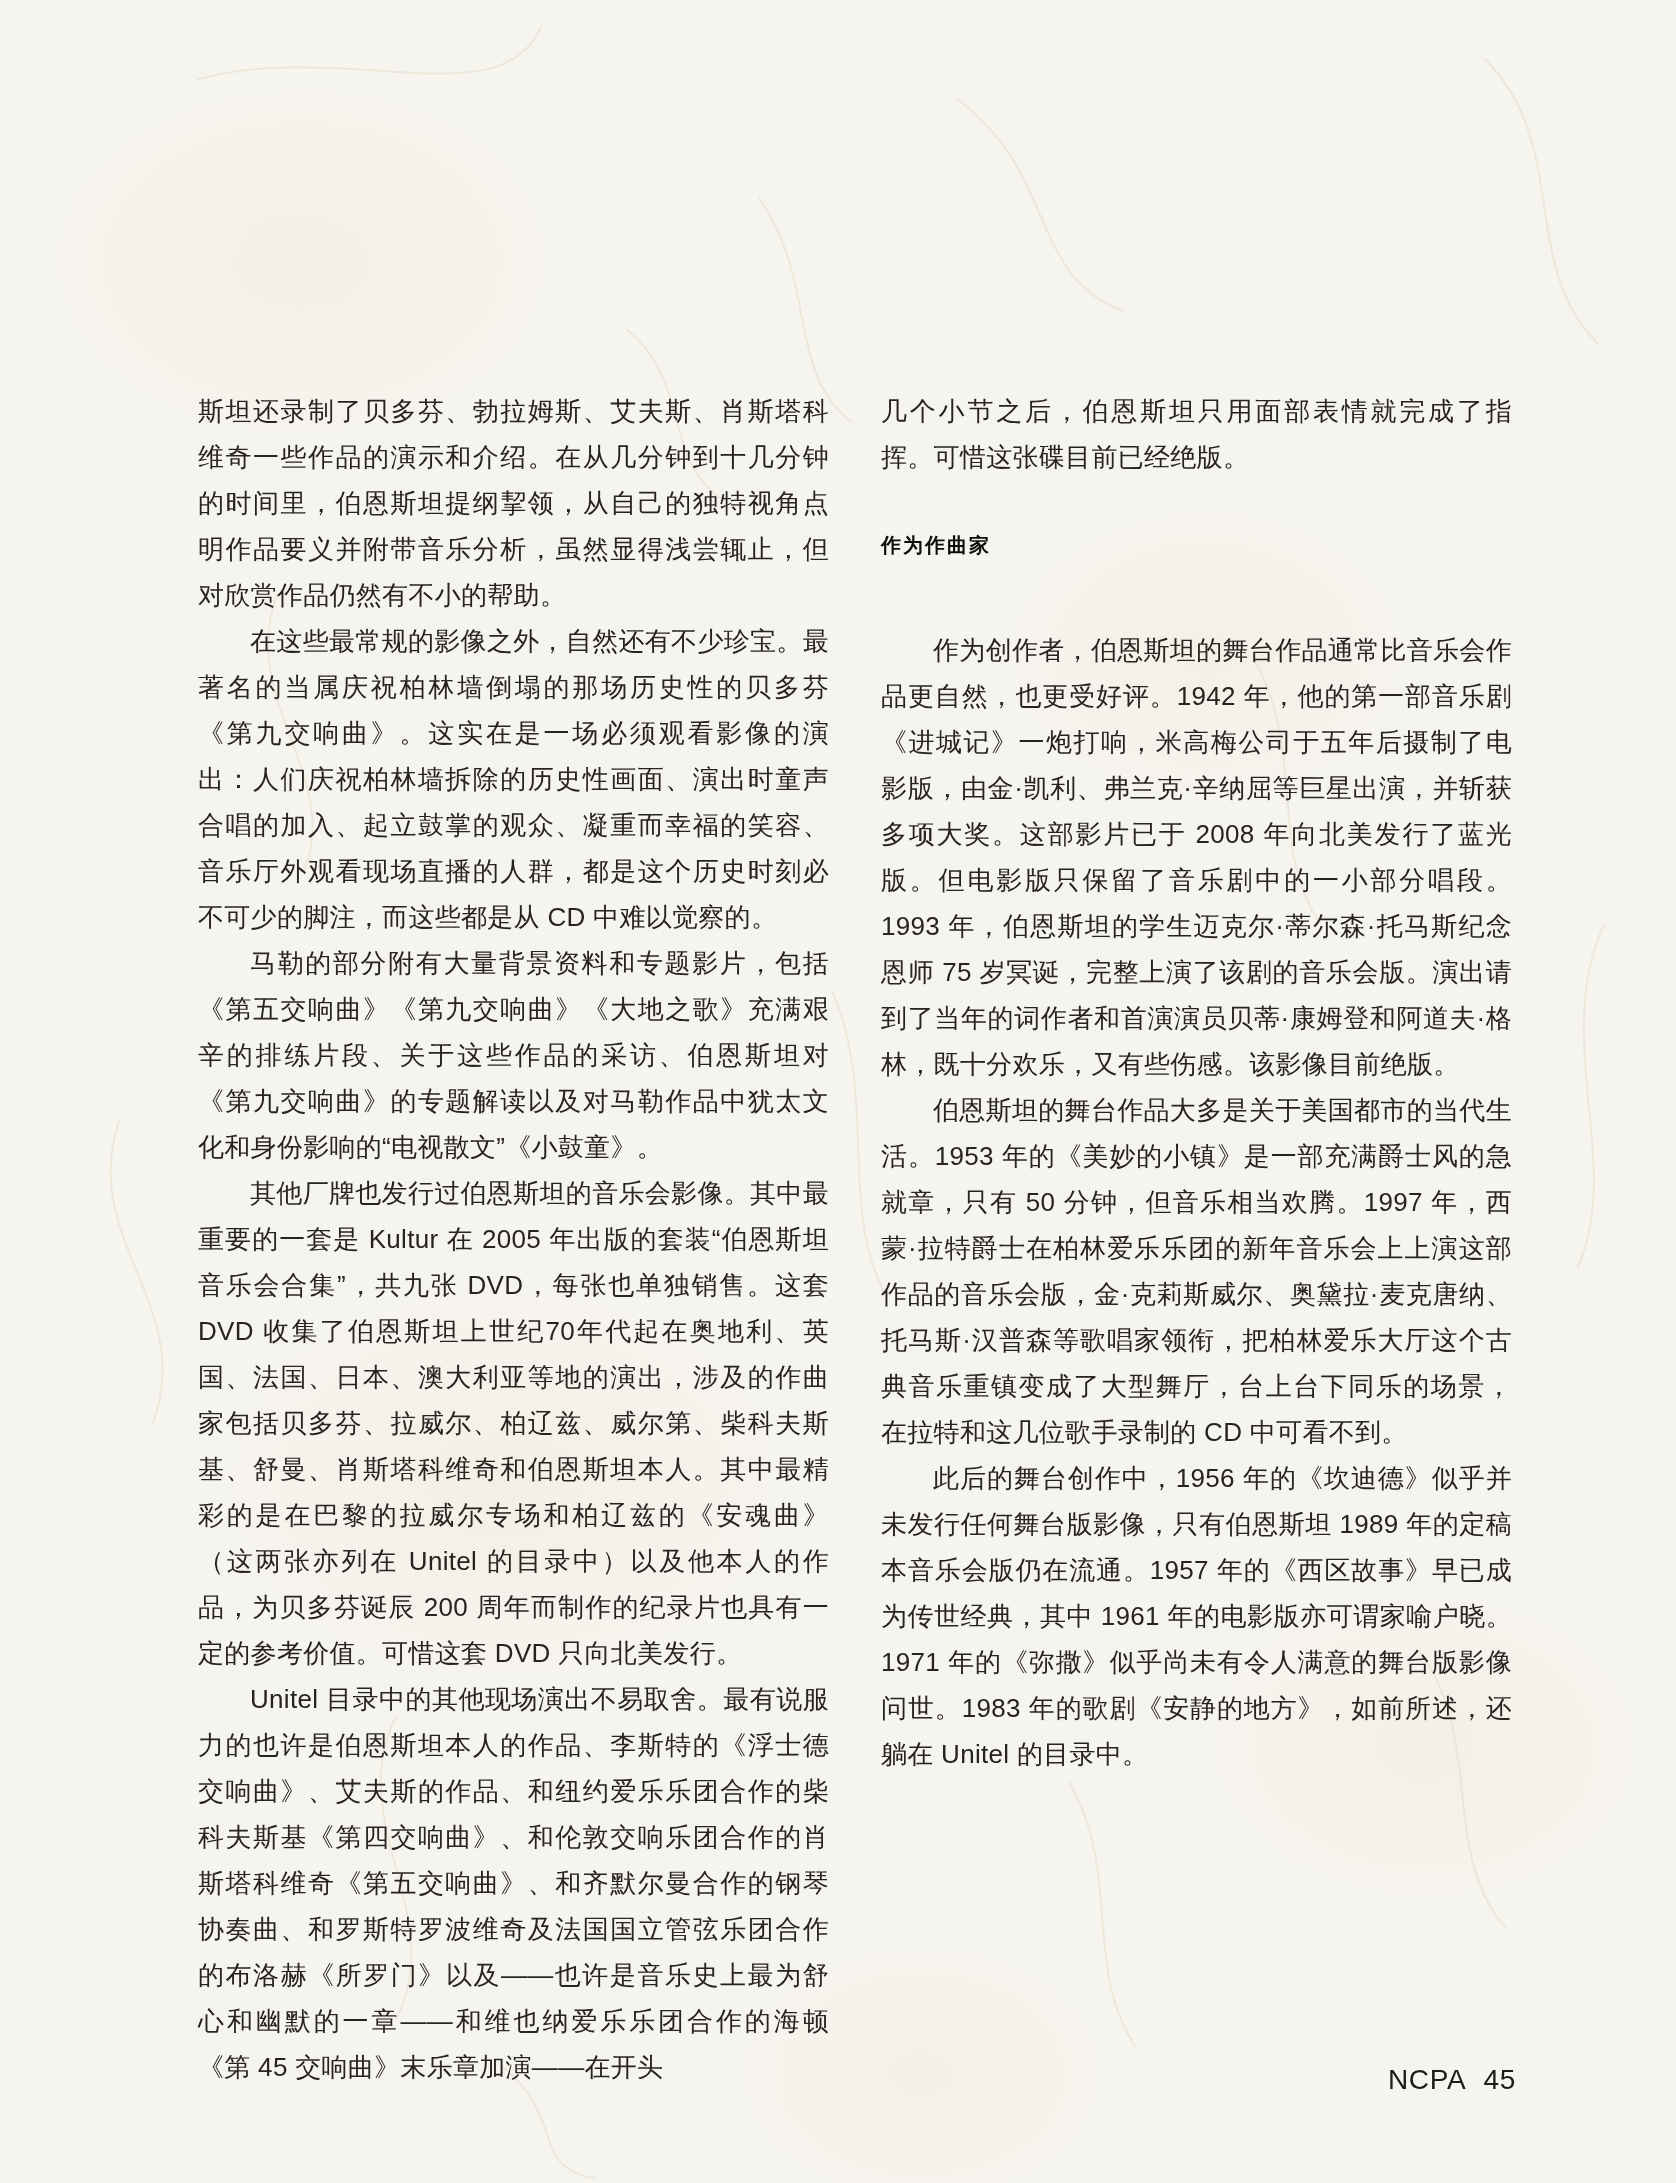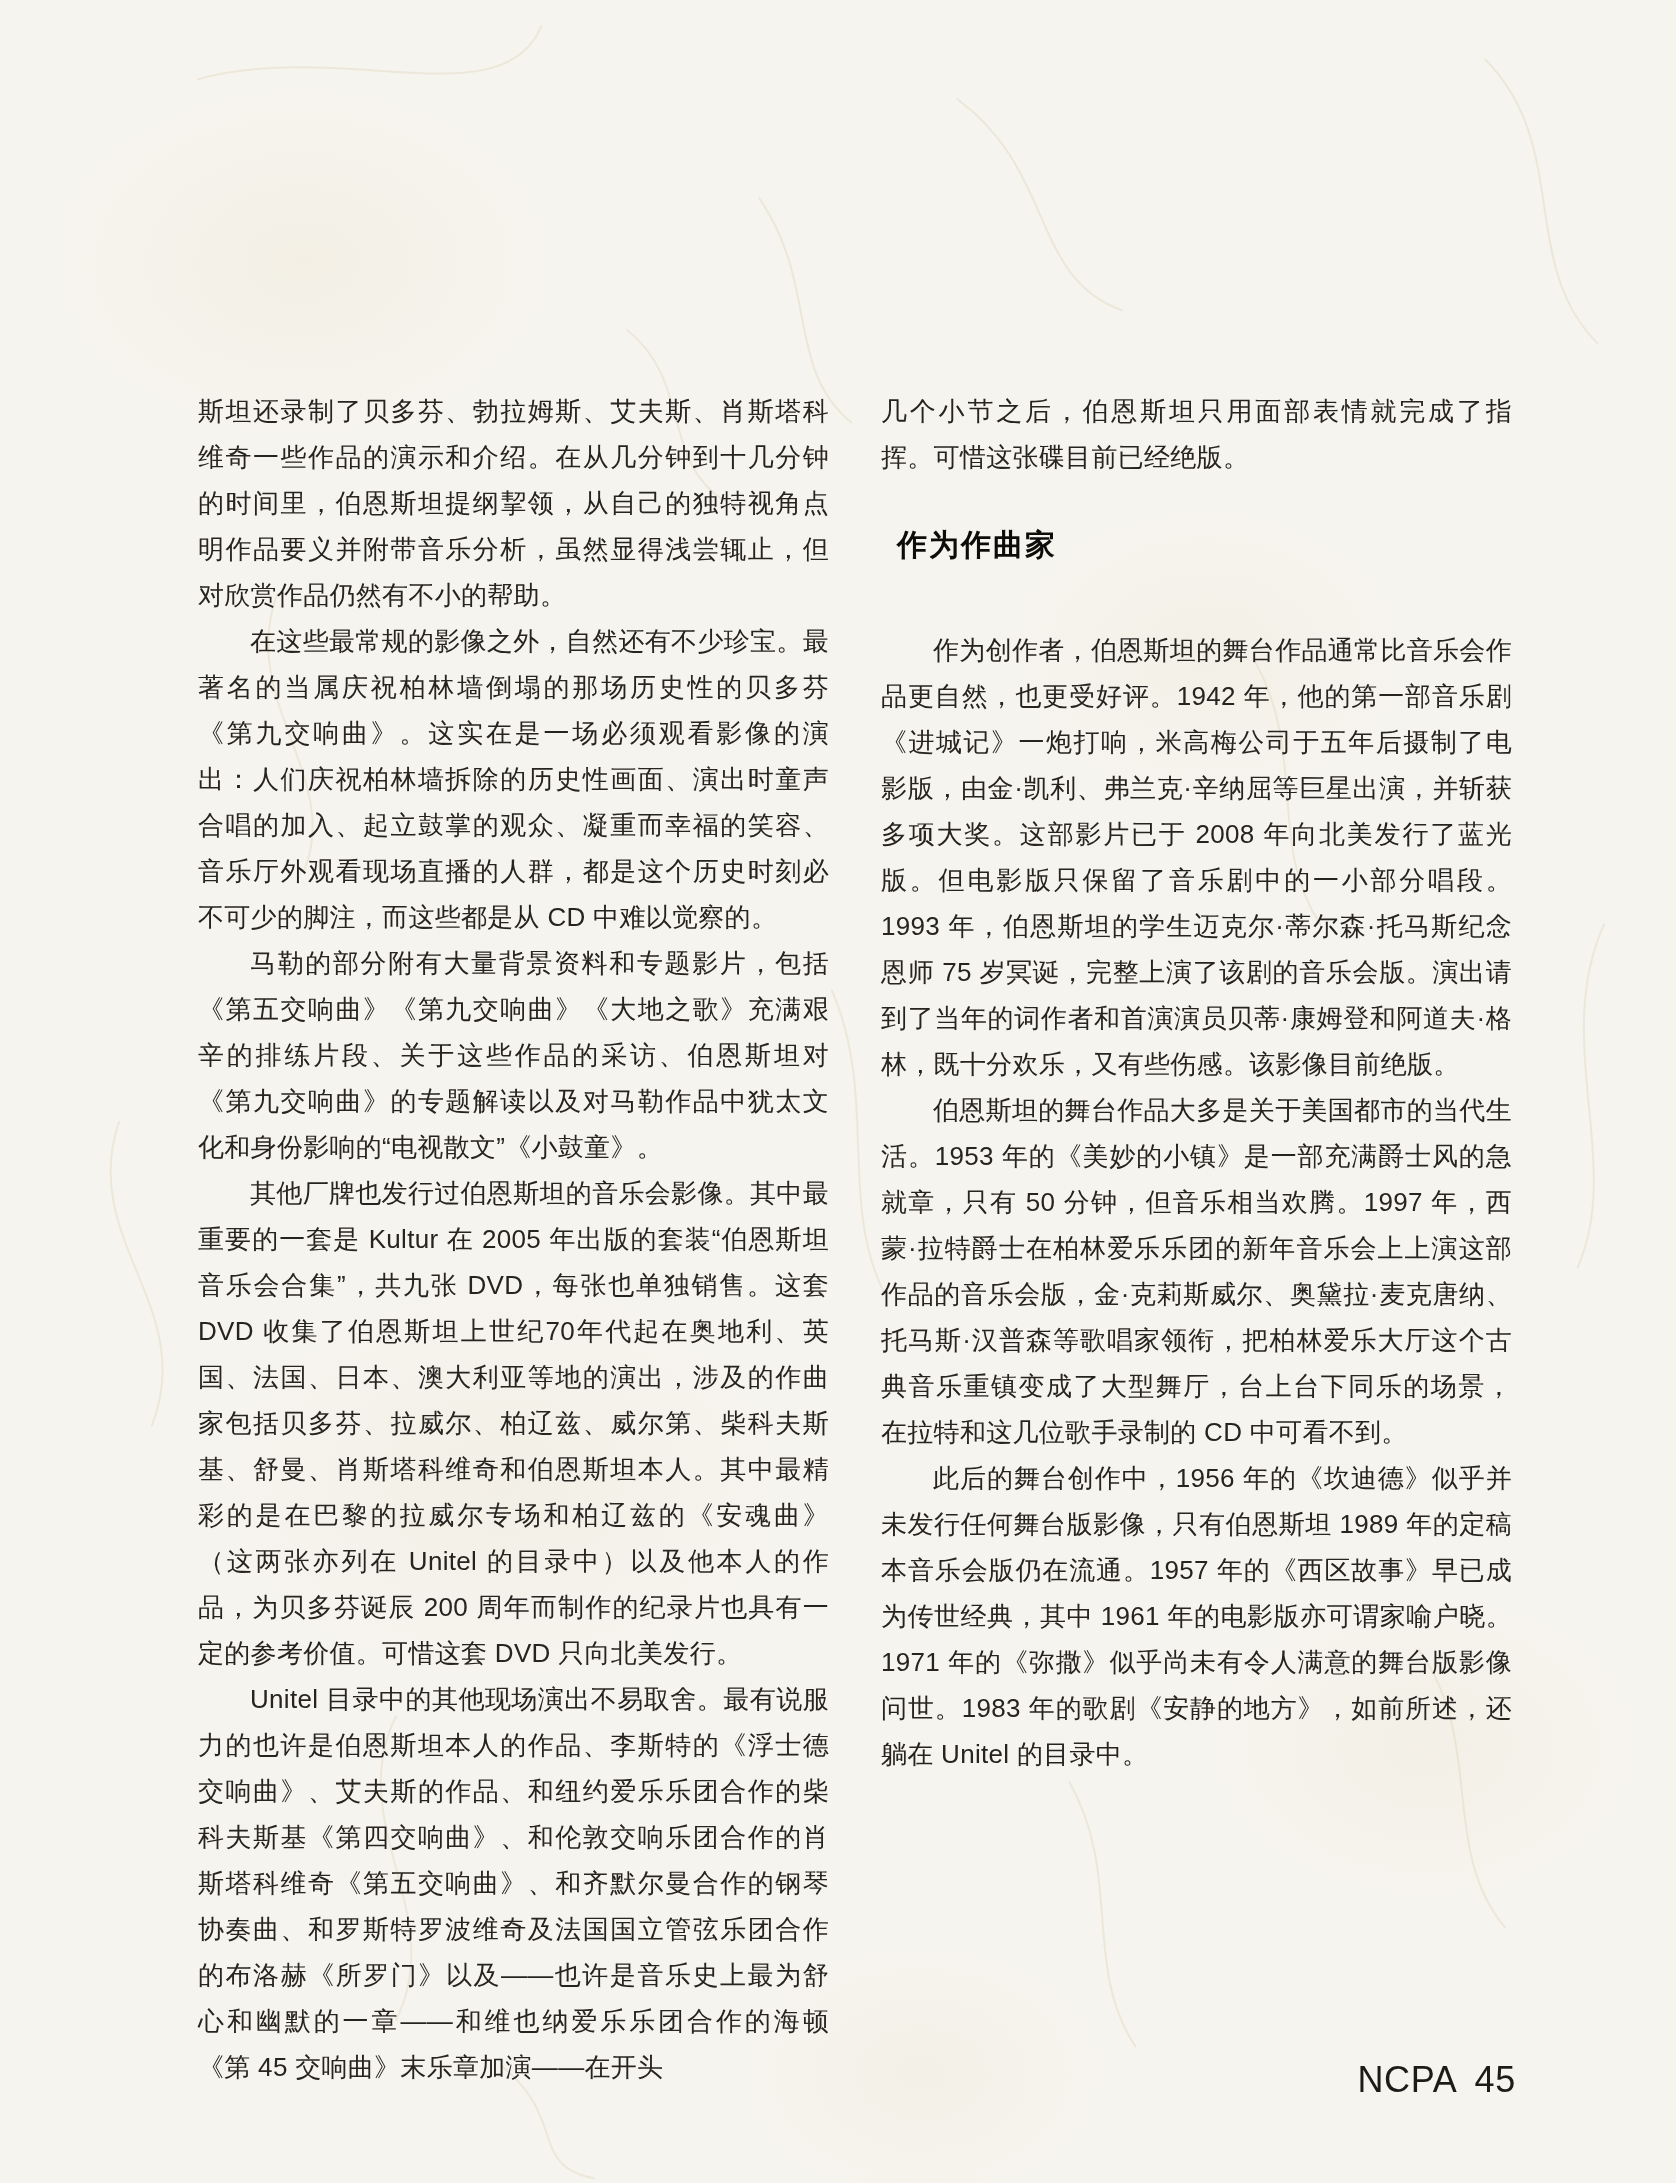--- a/index.html
+++ b/index.html
@@ -45,33 +45,33 @@
   .col-left  { left: 198px; }
   .col-right { left: 881px; }
   .col p {
     margin: 0;
     text-indent: 2em;
   }
   .col p.cont {
     text-indent: 0;
   }
   .section-heading {
-    margin: 42px 0 59px 16px;
-    font-size: 30px;
+    margin: 42px 0 59px 0;
+    font-size: 20px;
     line-height: 46px;
     font-weight: bold;
     color: #0d0c0b;
     letter-spacing: 2px;
     text-align: left;
   }
   .page-footer {
     position: absolute;
     top: 2064px;
     right: 160px;
-    font-size: 36px;
+    font-size: 28px;
     line-height: 32px;
     color: #1d1b19;
     letter-spacing: 0.7px;
   }
   .page-footer .page-number {
     margin-left: 17px;
   }
 </style>
 </head>
 <body>

